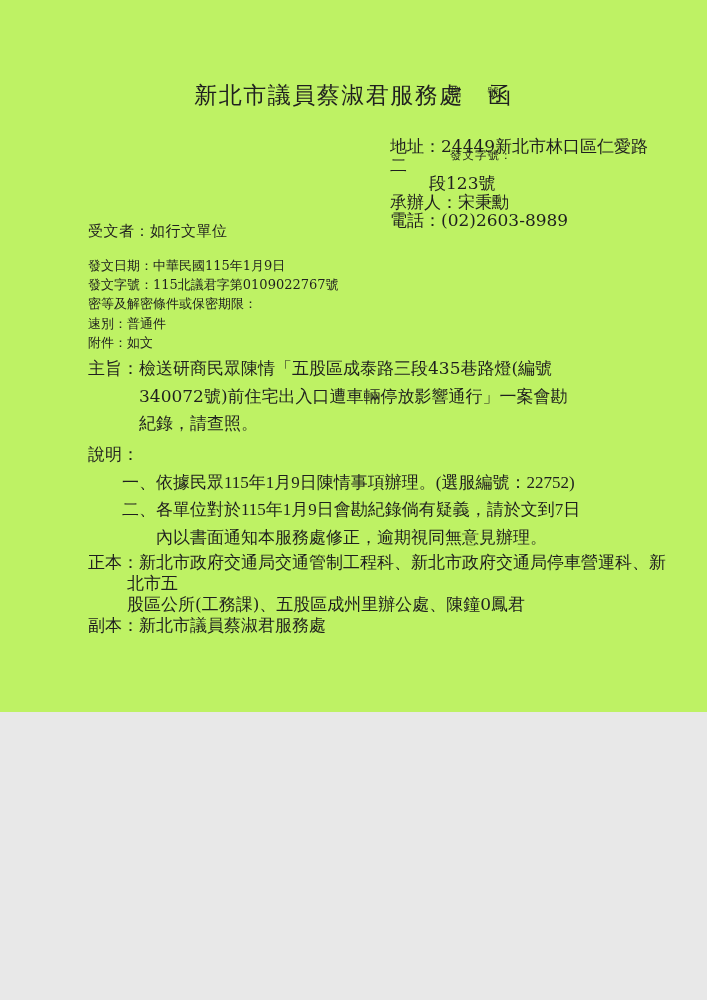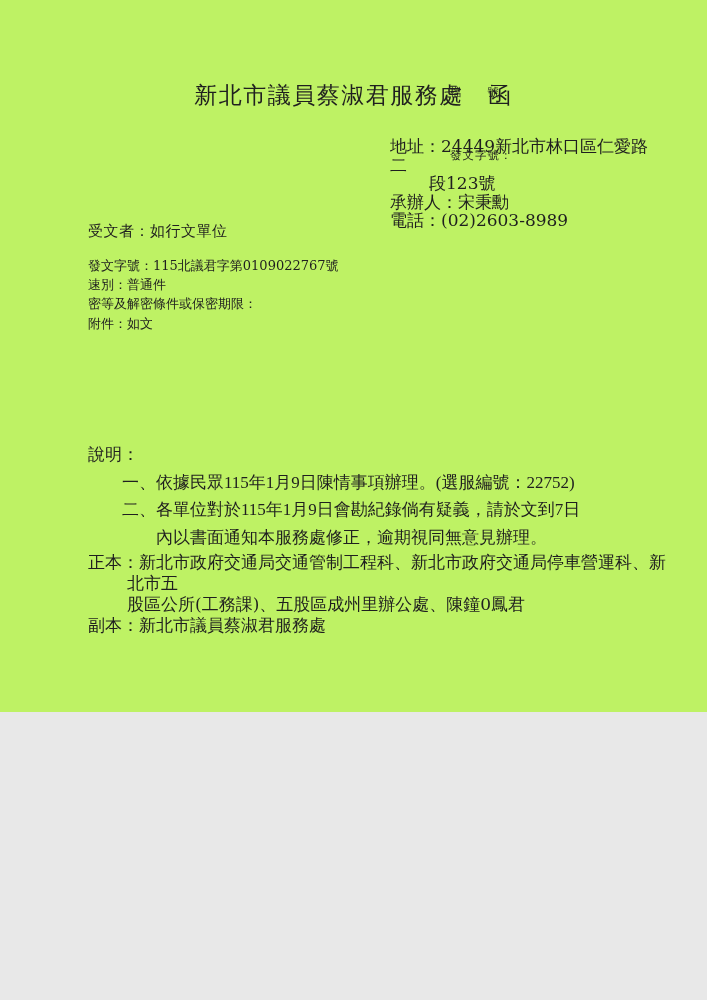--- a/index.html
+++ b/index.html
@@ -128,26 +128,32 @@
     <div class="sender-line2">段123號</div>
     <div><span>承辦人：</span><span>宋秉勳</span></div>
     <div><span>電話：</span><span>(02)2603-8989</span></div>
   </div>
 
   <div class="recipient-line">
     <span>受文者：</span><span>如行文單位</span>
   </div>
 
   <div class="meta-block">
+    <div><span>發文日期：</span><span>中華民國115年1月9日</span></div>
     <div><span>發文字號：</span><span>115北議君字第0109022767號</span></div>
+    <div><span>密等及解密條件或保密期限：</span><span></span></div>
     <div><span>速別：</span><span>普通件</span></div>
-    <div><span>密等及解密條件或保密期限：</span><span></span></div>
     <div><span>附件：</span><span>如文</span></div>
   </div>
 
+  <div class="subject-block">
+    <span>主旨：</span><span class="lines">檢送研商民眾陳情「五股區成泰路三段435巷路燈(編號
+340072號)前住宅出入口遭車輛停放影響通行」一案會勘
+紀錄，請查照。</span>
+  </div>
 
   <div class="desc-block">
     <div>說明：</div>
     <div class="desc-item">
       <span>一、</span><span class="lines">依據民眾115年1月9日陳情事項辦理。(選服編號：22752)</span>
     </div>
     <div class="desc-item">
       <span>二、</span><span class="lines">各單位對於115年1月9日會勘紀錄倘有疑義，請於文到7日
 內以書面通知本服務處修正，逾期視同無意見辦理。</span>
     </div>

